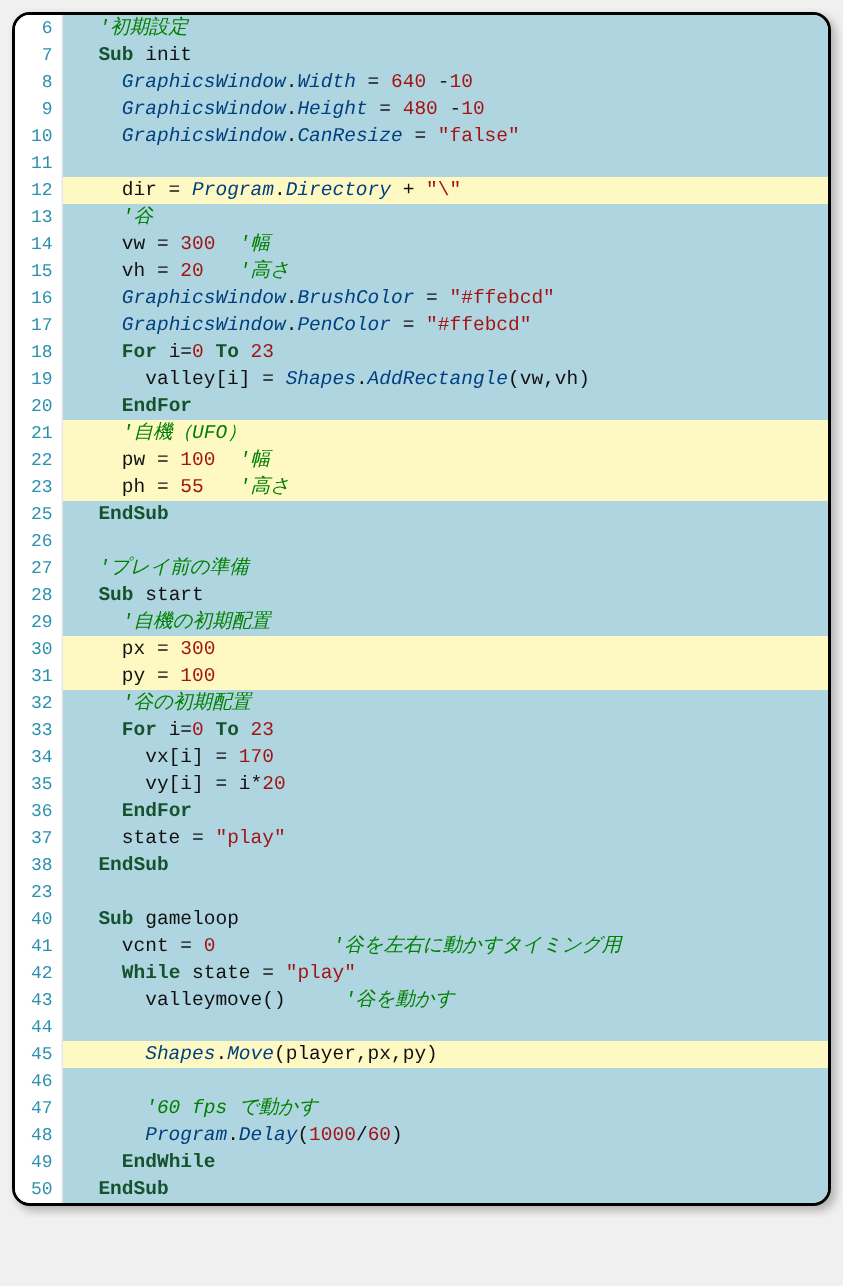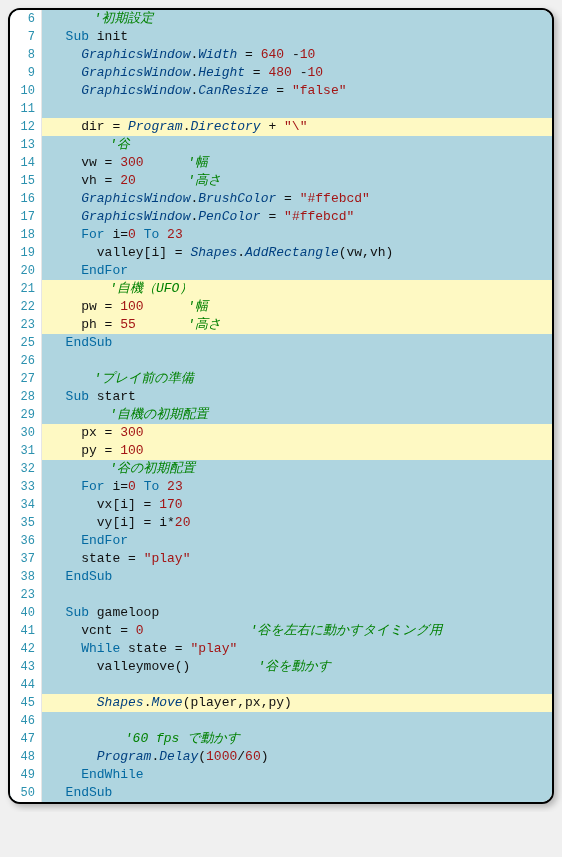--- a/index.html
+++ b/index.html
@@ -37,22 +37,22 @@
     border-right: 1px solid #e6e6e6;
     user-select: none;
     font-size: 12px;
     line-height: 18px;
   }
   .code {
     white-space: pre;
     padding-left: 8px;
     line-height: 18px;
   }
-  .kw   { color: #0369a1; font-weight: 400; }
-  .com  { color: #008000; font-style: italic; margin-left: 28px; }
+  .kw   { color: #14532d; font-weight: 700; }
+  .com  { color: #008000; font-style: italic; }
   .prop { color: #004080; font-style: italic; }
   .num  { color: #a31515; }
   .str  { color: #a31515; }
   .txt  { color: #111; }
   .op   { color: #111; }
 </style>
 </head>
 <body>
 
 <div class="editor" id="editor">

